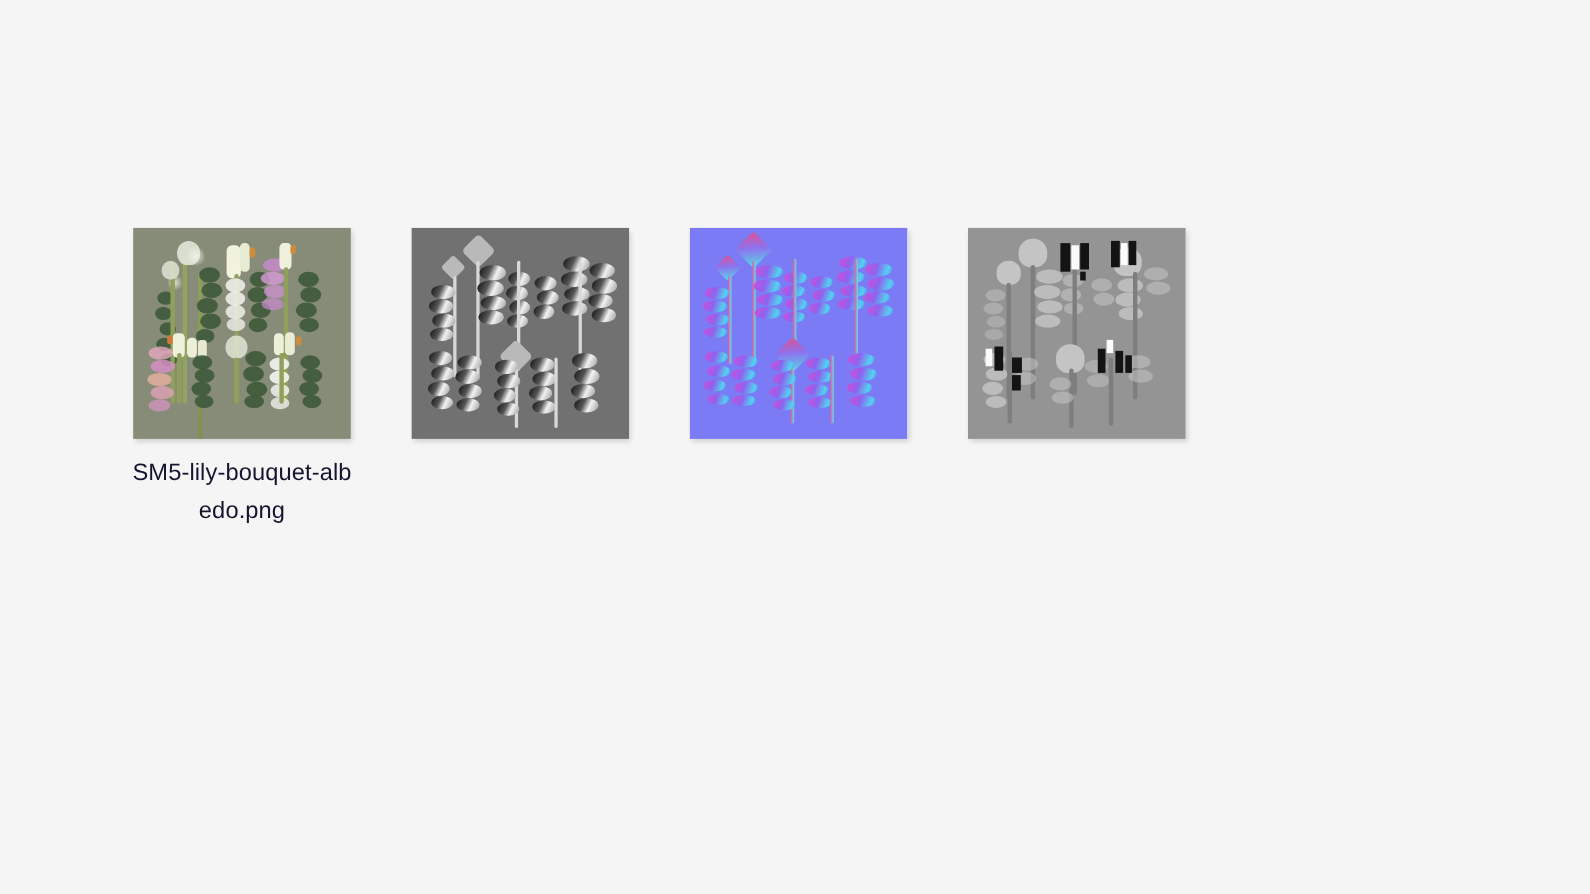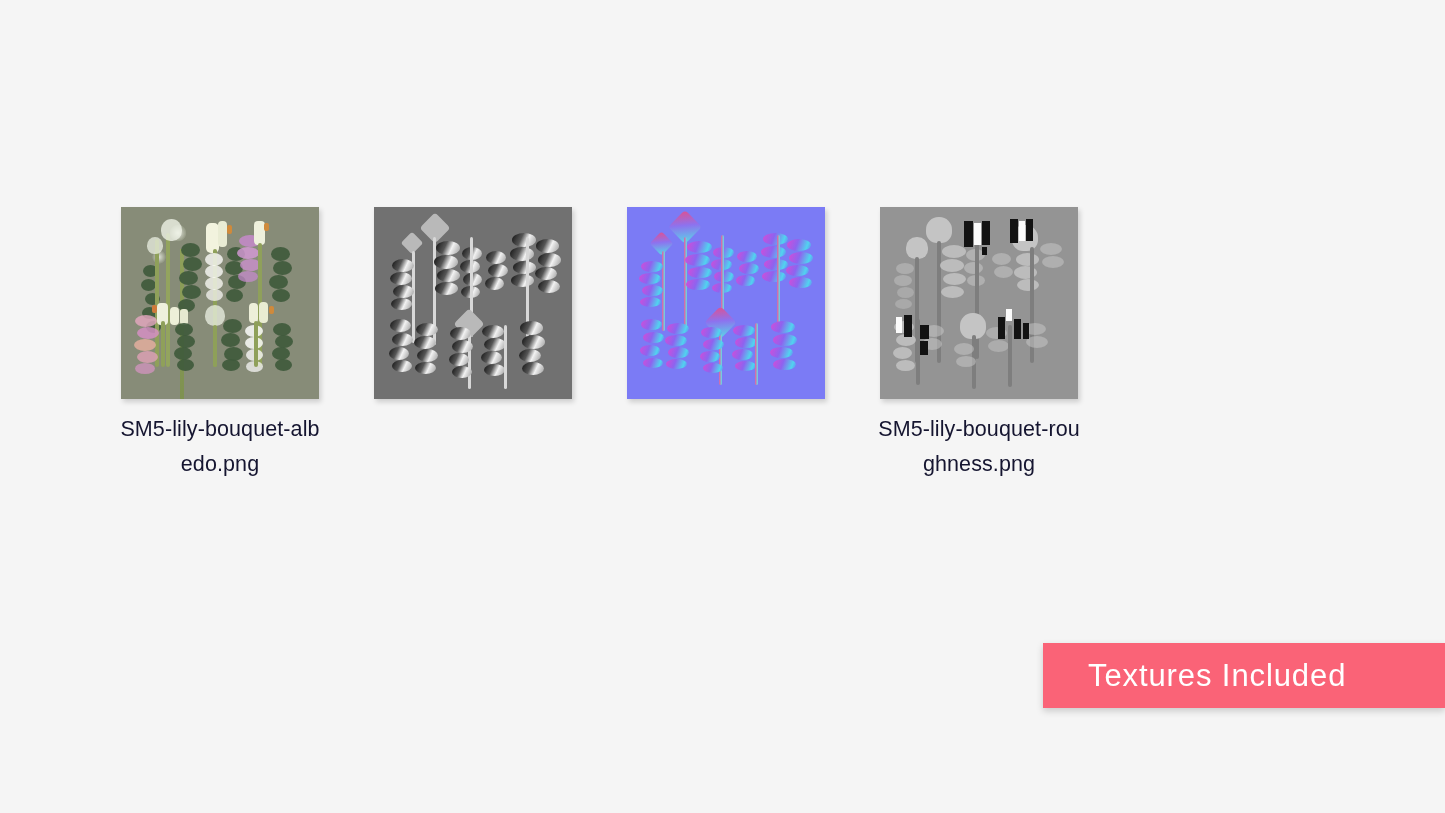--- a/index.html
+++ b/index.html
@@ -383,22 +383,18 @@
           <div class="rmark" style="left:24px;top:108px;width:8px;height:22px;"></div>
           <div class="rmarkw" style="left:16px;top:110px;width:6px;height:16px;"></div>
           <div class="rmark" style="left:40px;top:118px;width:9px;height:14px;"></div>
           <div class="rmark" style="left:40px;top:134px;width:8px;height:14px;"></div>
           <div class="rmark" style="left:118px;top:110px;width:7px;height:22px;"></div>
           <div class="rmarkw" style="left:126px;top:102px;width:6px;height:12px;"></div>
           <div class="rmark" style="left:134px;top:112px;width:7px;height:20px;"></div>
           <div class="rmark" style="left:143px;top:116px;width:6px;height:16px;"></div>
         </div>
       </div>
-      <div class="caption">SM5-lily-bouquet-roughness.png</div>
     </div>
 
   </div>
 
-  <div class="badge">
-    <span class="badge-label">Textures Included</span>
-  </div>
 
 </div>
 
 </body></html>

